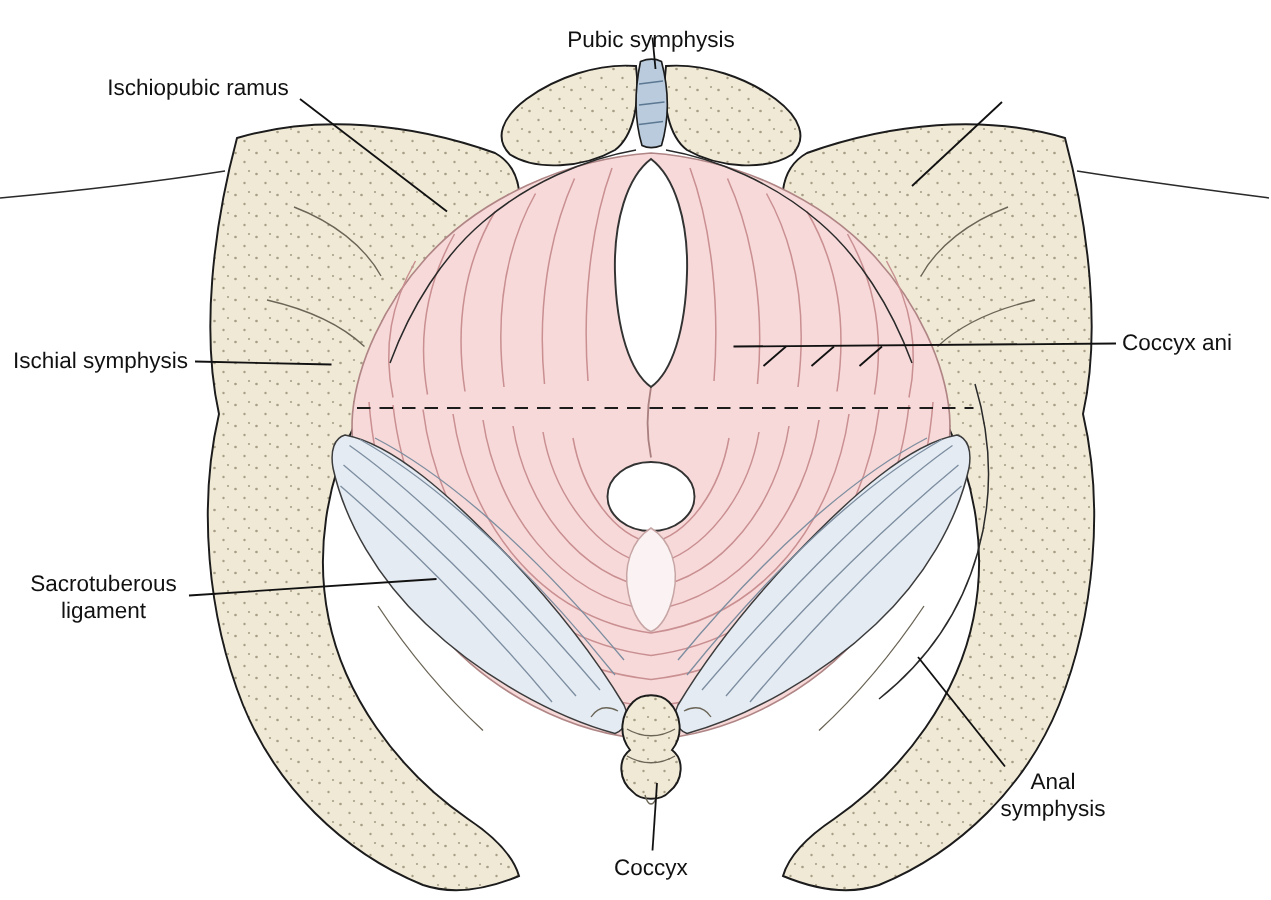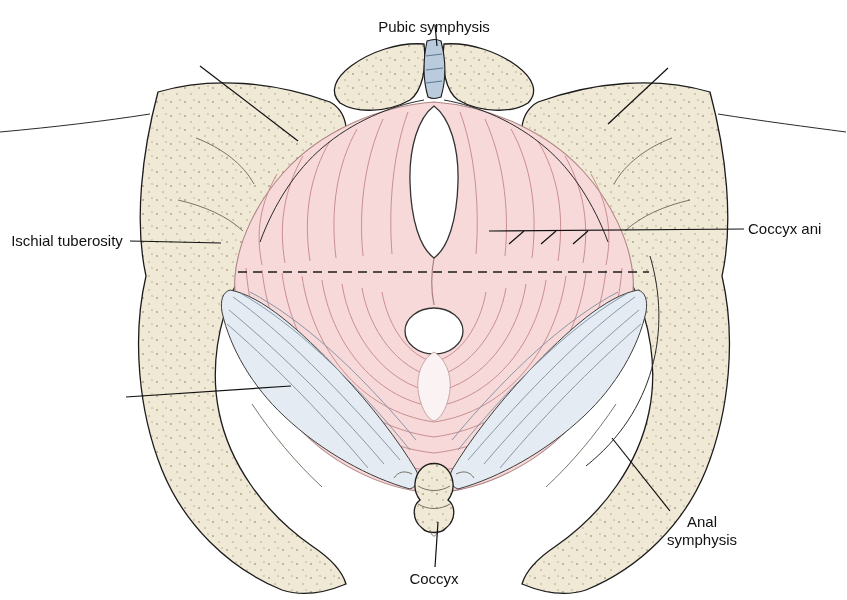--- a/index.html
+++ b/index.html
@@ -170,23 +170,25 @@
       <path class="leader" d="M 556,231 L 541,244"></path>
       <path class="leader" d="M 588,231 L 573,244"></path>
       <path class="leader" d="M 126,397 L 291,386"></path>
       <path class="leader" d="M 670,511 L 612,438"></path>
       <path class="leader" d="M 435,567 L 438,522"></path>
     </g>
   </svg>
 
   <div class="label" style="left:334px;top:18px;width:200px;">Pubic symphysis</div>
 
+  <div class="label" style="left:62px;top:50px;width:140px;">Ischiopubic ramus</div>
 
 
-  <div class="label" style="left:6px;top:232px;width:122px;">Ischial tuberosity</div>
+  <div class="label" style="left:6px;top:232px;width:122px;">Ischial symphysis</div>
 
   <div class="label" style="left:748px;top:220px;width:95px;text-align:left;">Coccyx ani</div>
 
+  <div class="label" style="left:16px;top:381px;width:106px;">Sacrotuberous ligament</div>
 
   <div class="label" style="left:652px;top:513px;width:100px;">Anal symphysis</div>
 
   <div class="label" style="left:384px;top:570px;width:100px;">Coccyx</div>
 </div>
 
 </body></html>

